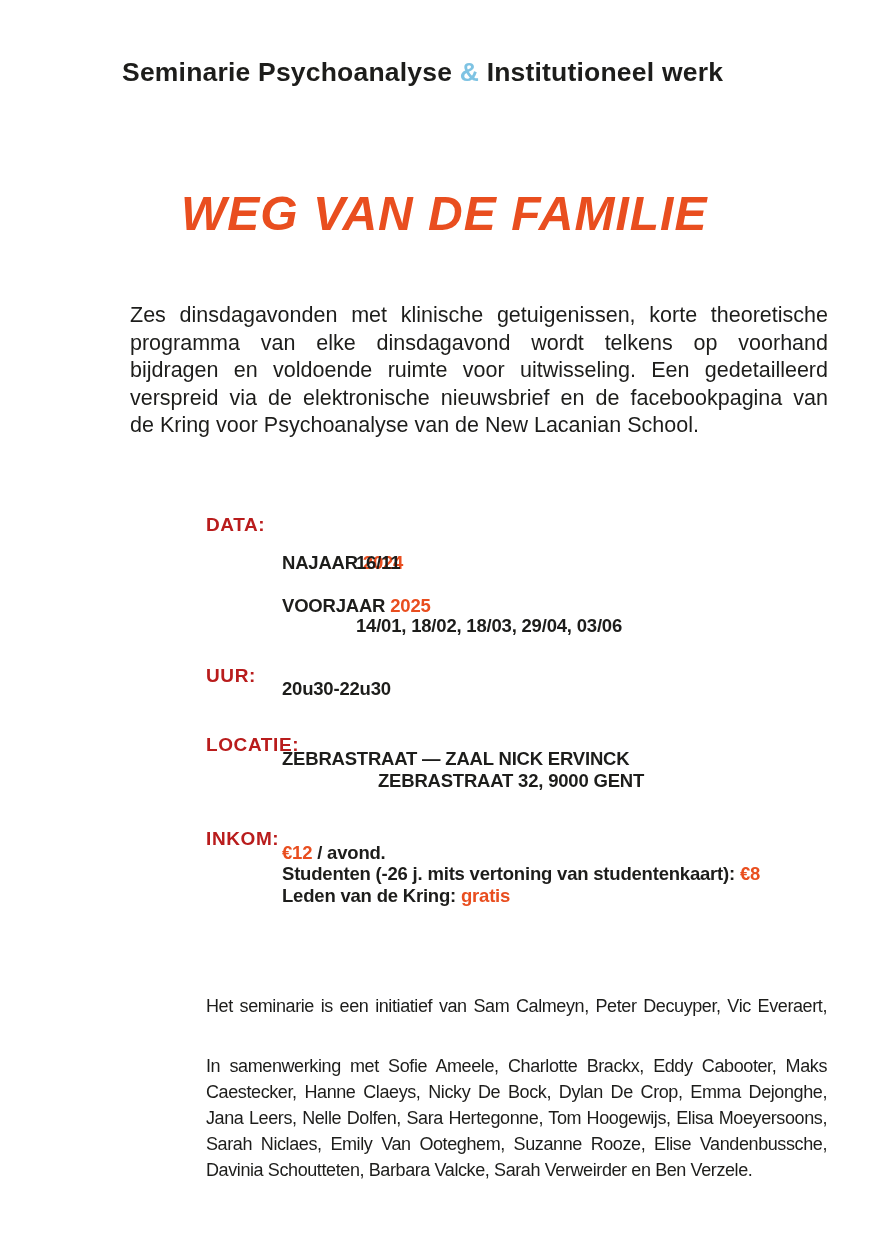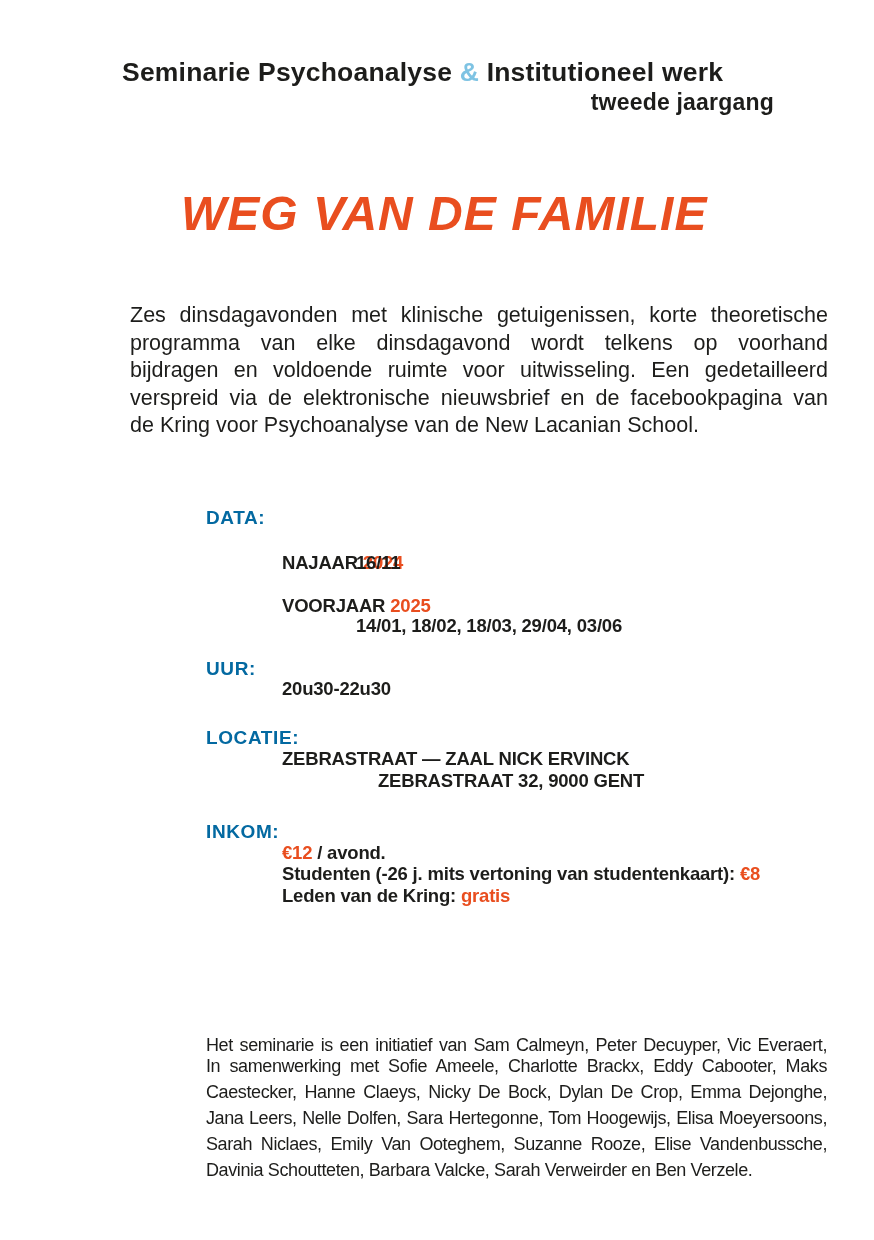--- a/index.html
+++ b/index.html
@@ -43,21 +43,21 @@
   .jline { text-align: justify; text-align-last: justify; }
   .jline-last { text-align: left; text-align-last: left; }
 
   
   .row {
     position: absolute; white-space: nowrap;
     font-size: 18.5px; font-weight: bold; line-height: 22px;
     letter-spacing: -0.2px;
   }
   .section-label {
-    color: #0369a1; font-size: 19px; letter-spacing: 0.6px;
+    color: #b91c1c; font-size: 19px; letter-spacing: 0.6px; margin-top: 7px;
   }
   .r-data-label     { left: 206px; top: 507px; }
   .r-najaar         { left: 282px; top: 532px; margin-top: 20px; }
   .r-najaar-dates   { left: 356px; top: 552px; }
   .r-voorjaar       { left: 282px; top: 595px; }
   .r-voorjaar-dates { left: 356px; top: 615px; }
   .r-uur-label      { left: 206px; top: 658px; text-align: right; }
   .r-uur-value      { left: 282px; top: 678px; }
   .r-locatie-label  { left: 206px; top: 727px; }
   .r-locatie-1      { left: 282px; top: 748px; }
@@ -66,29 +66,28 @@
   .r-inkom-1        { left: 282px; top: 842px; }
   .r-inkom-2        { left: 282px; top: 863px; }
   .r-inkom-3        { left: 282px; top: 885px; }
 
   
   .foot {
     position: absolute; left: 206px; width: 621px;
     font-size: 18px; line-height: 26px; letter-spacing: -0.4px;
     color: #1D1D1B;
   }
-  .foot-initiative    { top: 993px; margin-top: 39px; }
+  .foot-initiative    { top: 993px; }
   .foot-collaboration { top: 1053px; }
 </style>
 </head>
 <body>
 
 <div class="header">
   <div class="header-title"><span>Seminarie Psychoanalyse </span><span class="accent-blue">&amp;</span><span> Institutioneel werk</span></div>
-  <div class="header-subtitle">tweede jaargang</div>
 </div>
 
 <div class="main-title">WEG VAN DE FAMILIE</div>
 
 <div class="intro">
   <div class="jline">Zes dinsdagavonden met klinische getuigenissen, korte theoretische</div>
   <div class="jline">programma van elke dinsdagavond wordt telkens op voorhand</div>
   <div class="jline">bijdragen en voldoende ruimte voor uitwisseling. Een gedetailleerd</div>
   <div class="jline">verspreid via de elektronische nieuwsbrief en de facebookpagina van</div>
   <div class="jline-last">de Kring voor Psychoanalyse van de New Lacanian School.</div>

